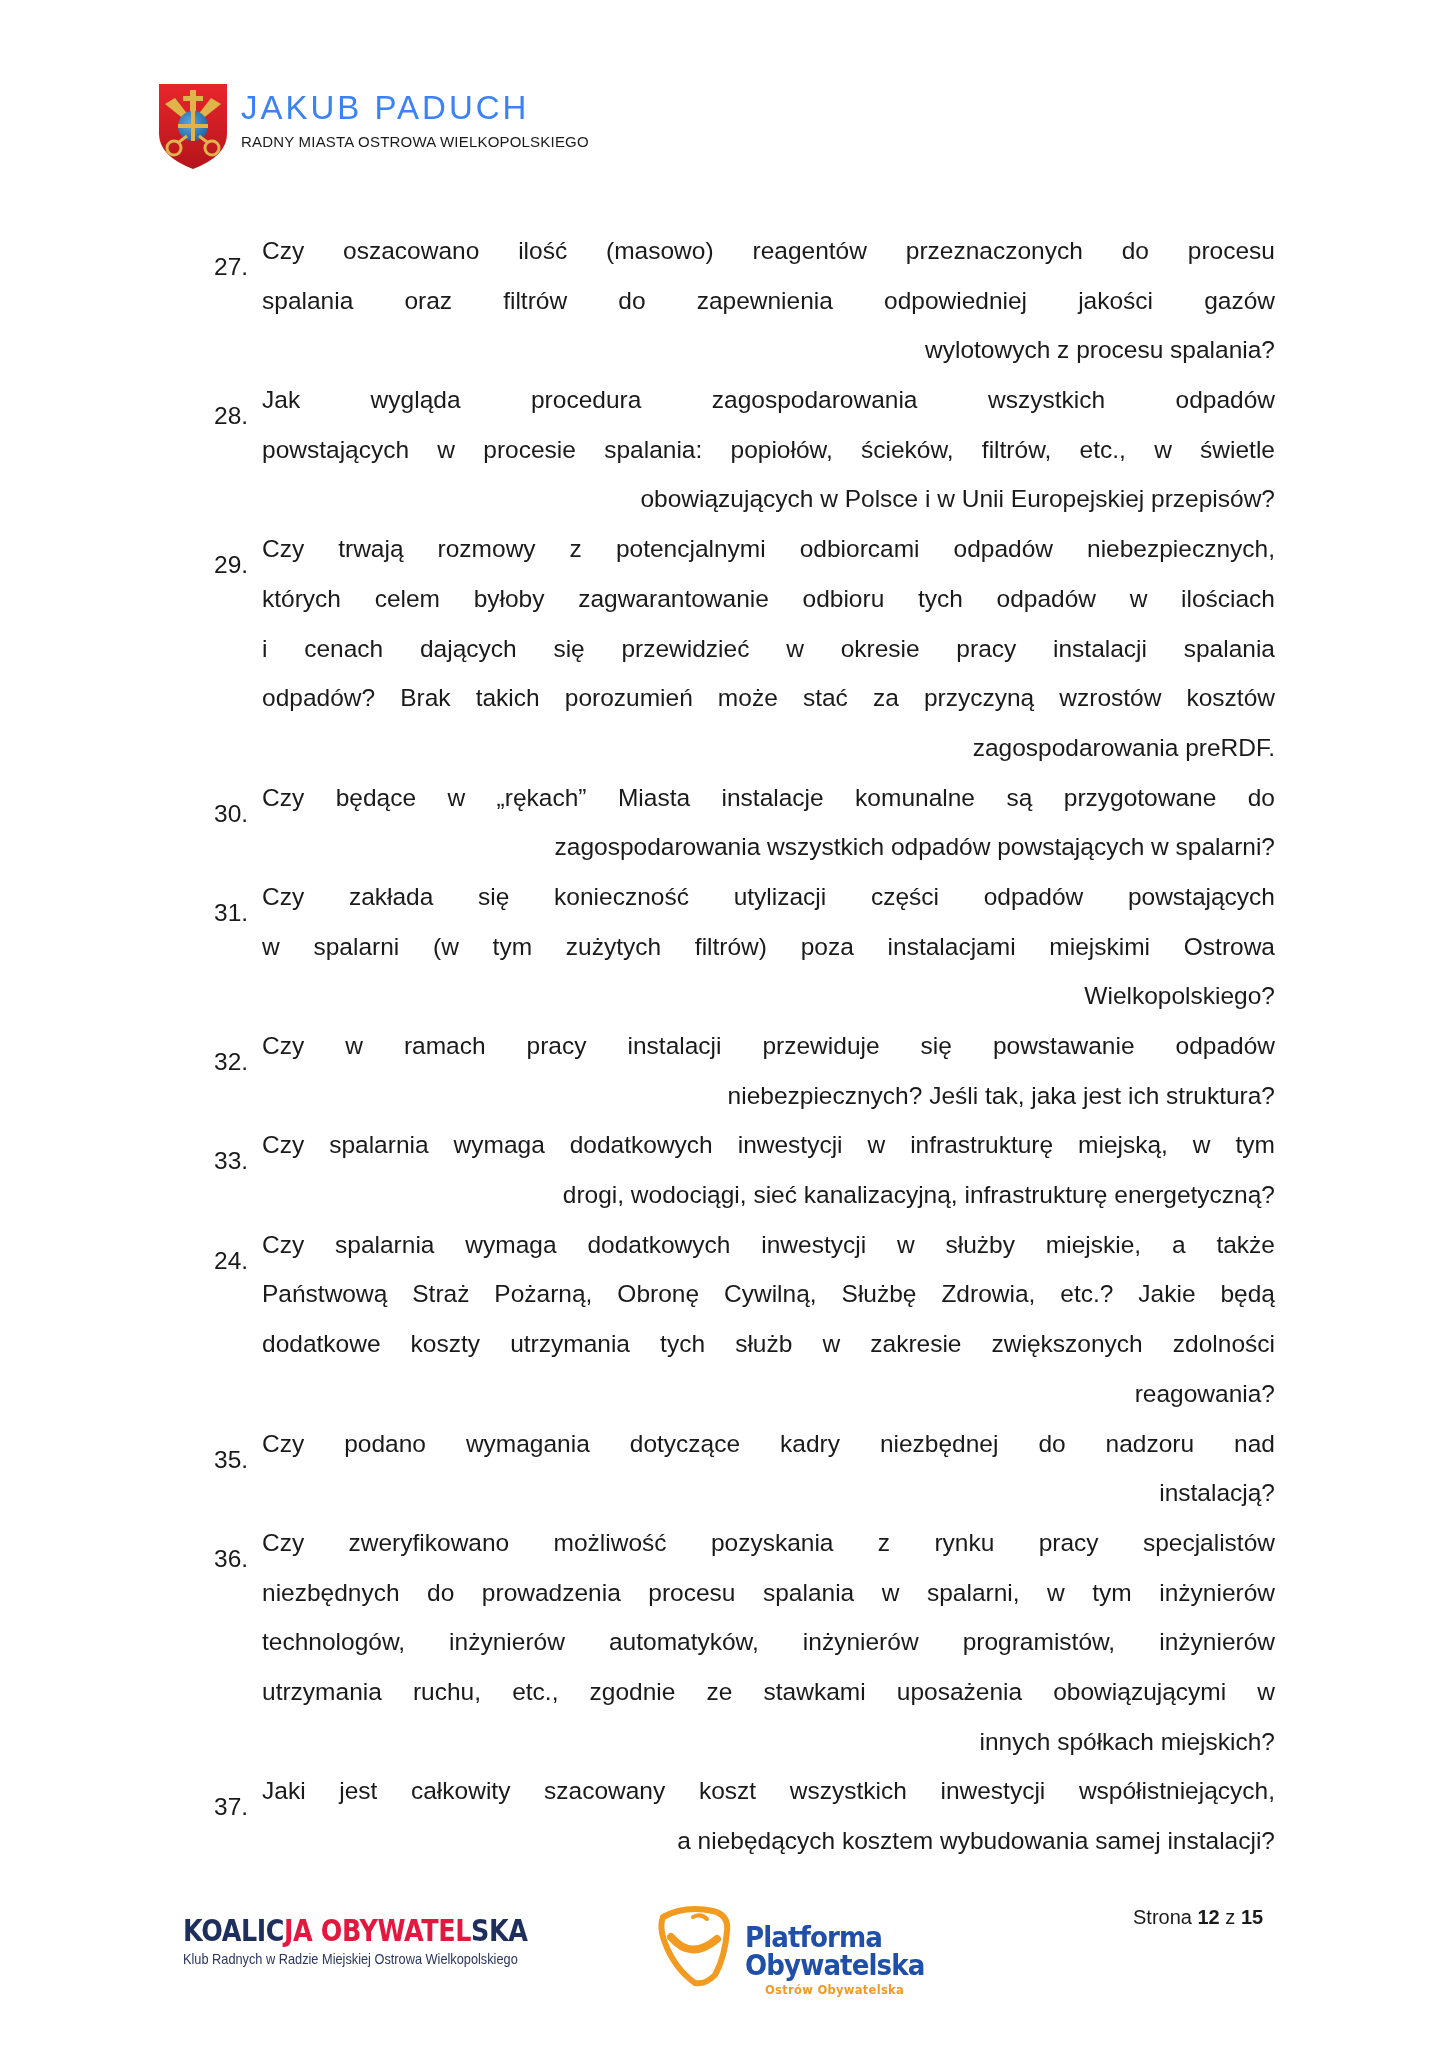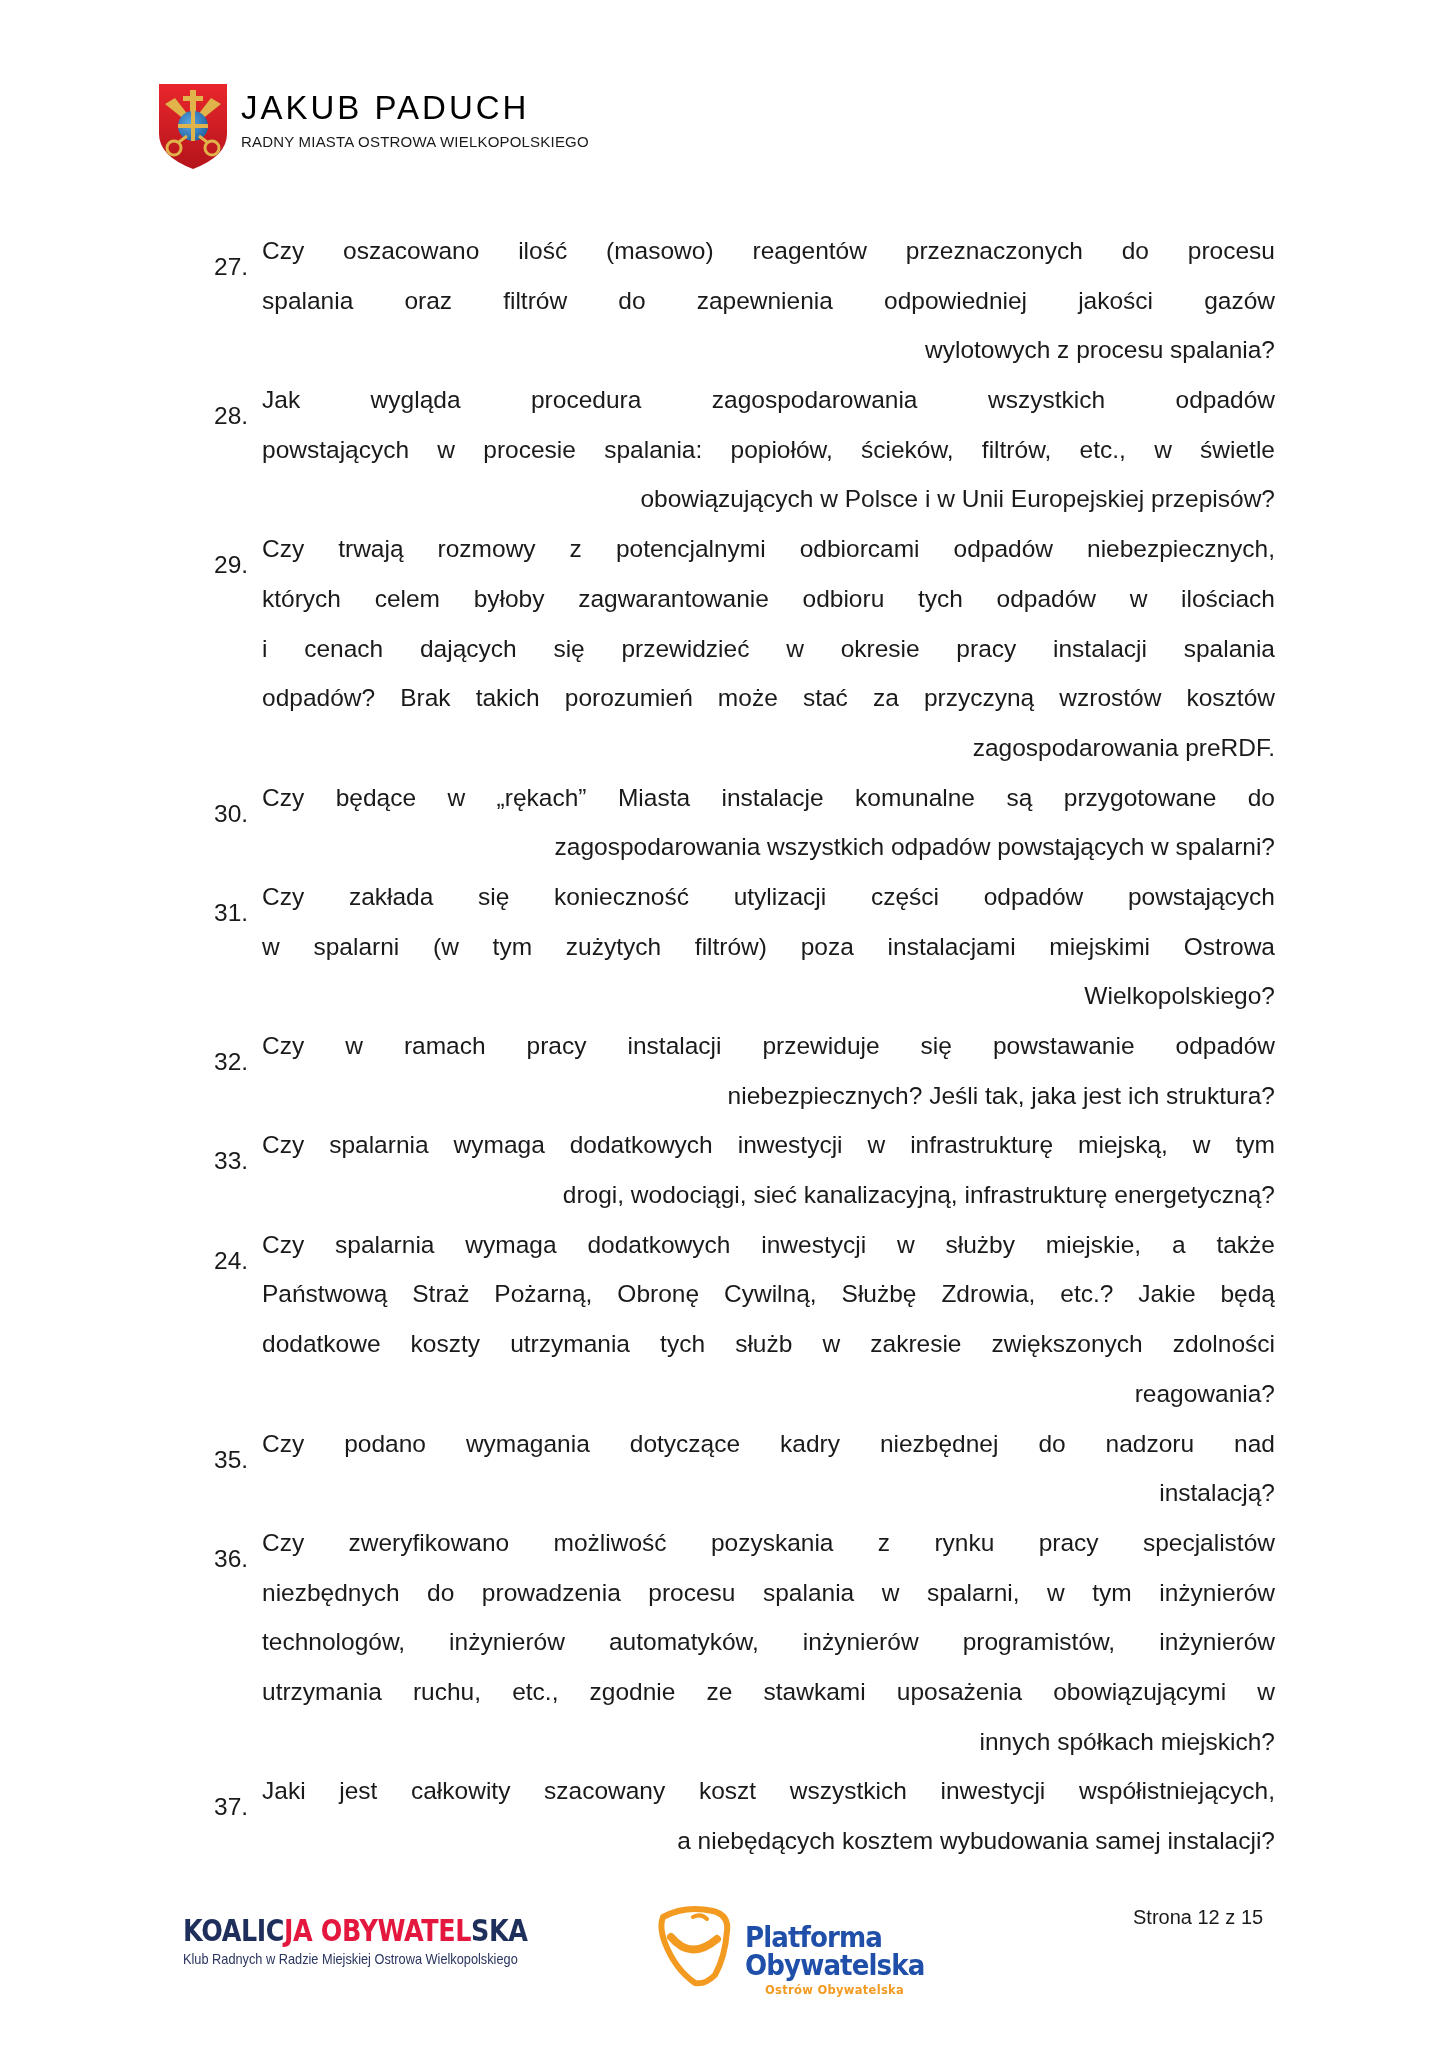--- a/index.html
+++ b/index.html
@@ -1,21 +1,21 @@
 <!DOCTYPE html>
 <html><head>
 <meta charset="utf-8">
 <style>
   html, body { margin: 0; padding: 0; background: #ffffff; }
   body { width: 1448px; height: 2048px; position: relative; overflow: hidden;
          font-family: "Liberation Sans", "DejaVu Sans", sans-serif; color: #1a1a1a; }
   .header { position: absolute; left: 157px; top: 82px; height: 90px; width: 700px; }
   .shield { position: absolute; left: 0; top: 0; width: 72px; height: 88px; }
   .hdr-name { position: absolute; left: 84px; top: 6px; font-size: 33px; letter-spacing: 3px;
-              font-weight: normal; color: #000000; white-space: nowrap; line-height: 40px; }
+              font-weight: normal; color: #3b82f6; white-space: nowrap; line-height: 40px; }
   .hdr-sub { position: absolute; left: 84px; top: 48px; font-size: 15px; color: #1a1a1a;
              white-space: nowrap; line-height: 24px; letter-spacing: 0.2px; }
   .list { position: absolute; left: 214px; top: 226px; width: 1061px; }
   .item { position: relative; }
   .num { position: absolute; left: 0; top: 16px; width: 48px; font-size: 24.5px; line-height: 49.7px; }
   .lines { margin-left: 48px; width: 1013px; }
   .line { font-size: 24.5px; line-height: 49.7px; height: 49.7px; white-space: nowrap; overflow: hidden; }
   .line.just { text-align: justify; text-align-last: justify; }
   .line.last { text-align: right; }
   .footer-ko { position: absolute; left: 183px; top: 1912px; width: 400px; }
@@ -26,21 +26,21 @@
   .ko-sub { font-size: 14.5px; color: #2a3560; white-space: nowrap; line-height: 18px; margin-top: 2px;
             transform: scaleX(0.88); transform-origin: left center; }
   .footer-po { position: absolute; left: 655px; top: 1903px; width: 260px; height: 100px; }
   .po-shield { position: absolute; left: 0; top: 0; width: 80px; height: 84px; }
   .po-text { position: absolute; left: 90px; top: 20px; }
   .po-line { font-family: "DejaVu Sans", sans-serif; font-weight: bold; color: #1f4fa8; font-size: 29px;
              line-height: 28px; letter-spacing: -1px; white-space: nowrap; transform: scaleX(0.9); transform-origin: left center; }
   .po-city { font-family: "DejaVu Sans", sans-serif; font-weight: bold; color: #f39a21; font-size: 11.5px;
              margin-top: 4px; margin-left: 20px; white-space: nowrap; letter-spacing: 0.3px; }
   .page-num { position: absolute; left: 1133px; top: 1906px; font-size: 20px; white-space: nowrap; color: #1a1a1a; }
-  .page-num b { font-weight: normal; }
+  .page-num b { font-weight: bold; }
 </style>
 </head>
 <body>
 
 <div class="header">
   <svg class="shield" viewBox="0 0 72 88">
     <defs>
       <linearGradient id="sg" x1="0" y1="0" x2="0" y2="1">
         <stop offset="0" stop-color="#e8262c"></stop>
         <stop offset="1" stop-color="#b5141b"></stop>

